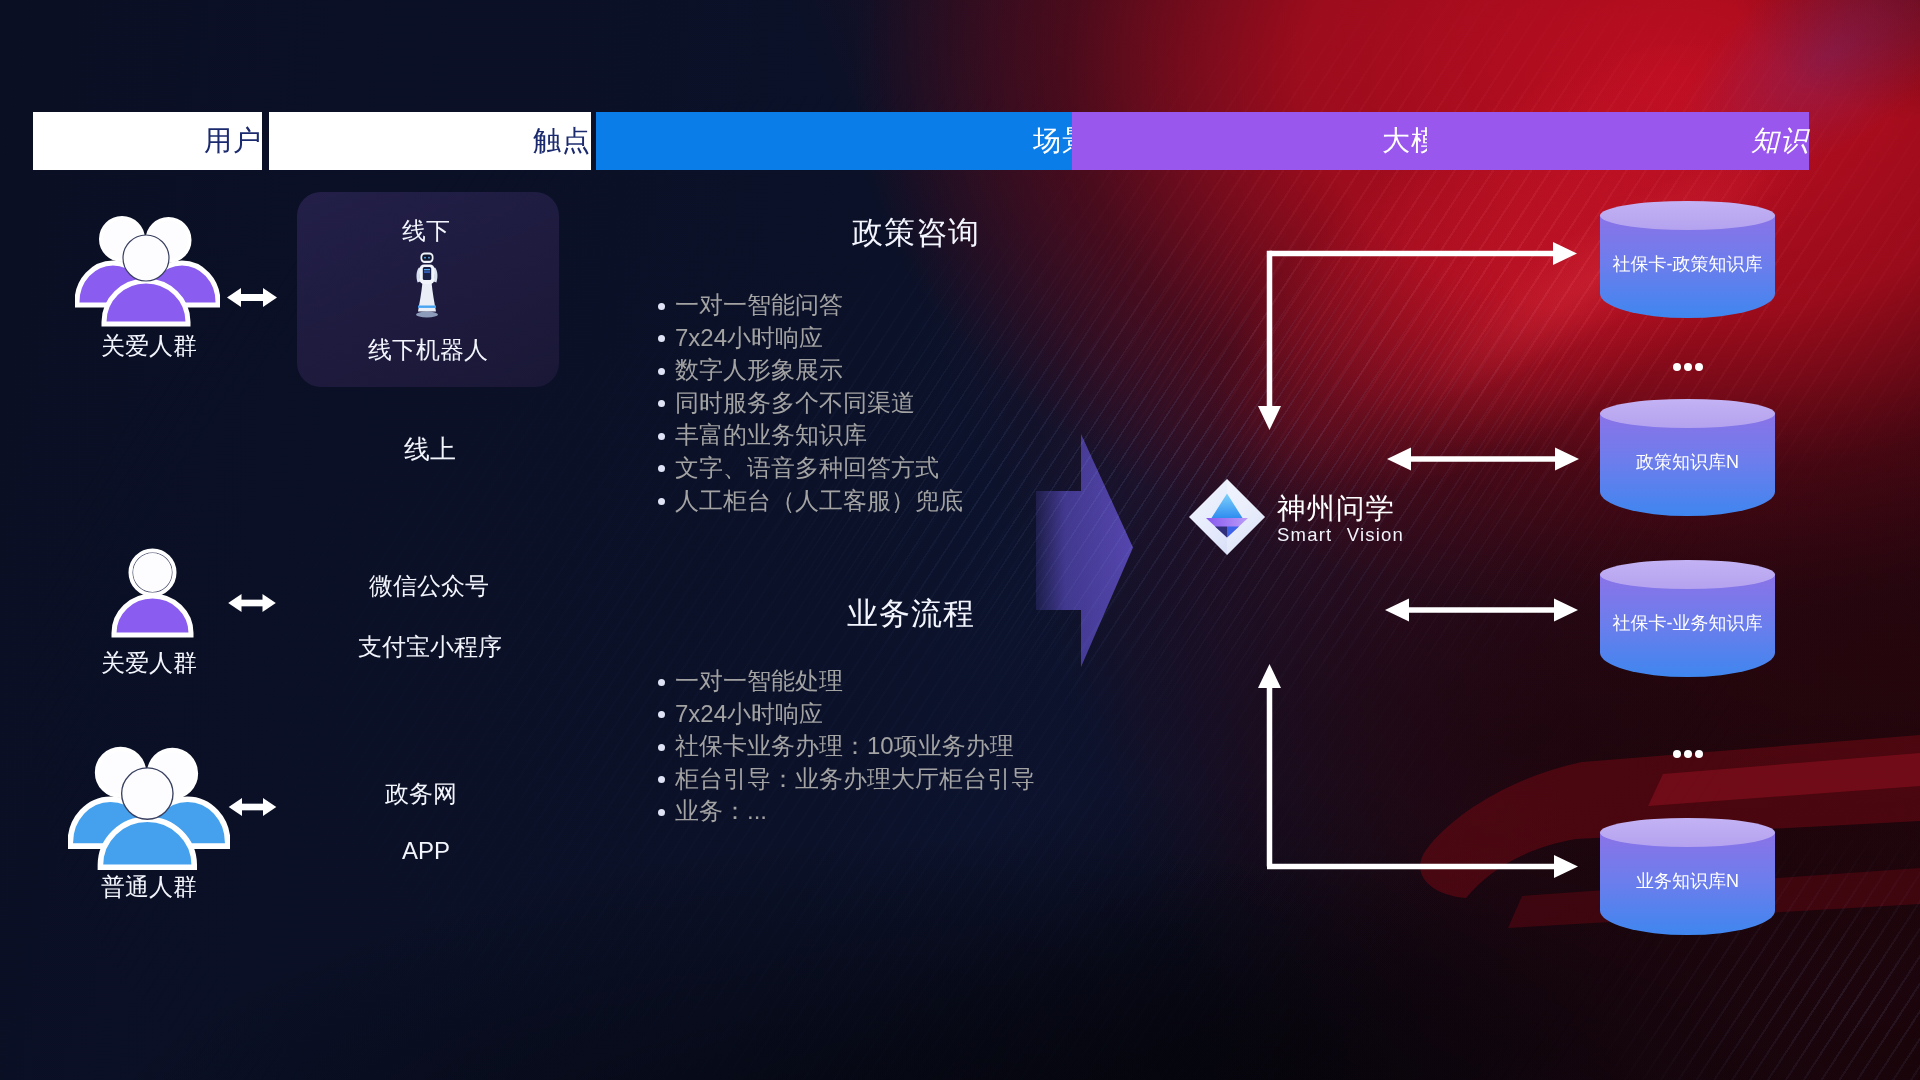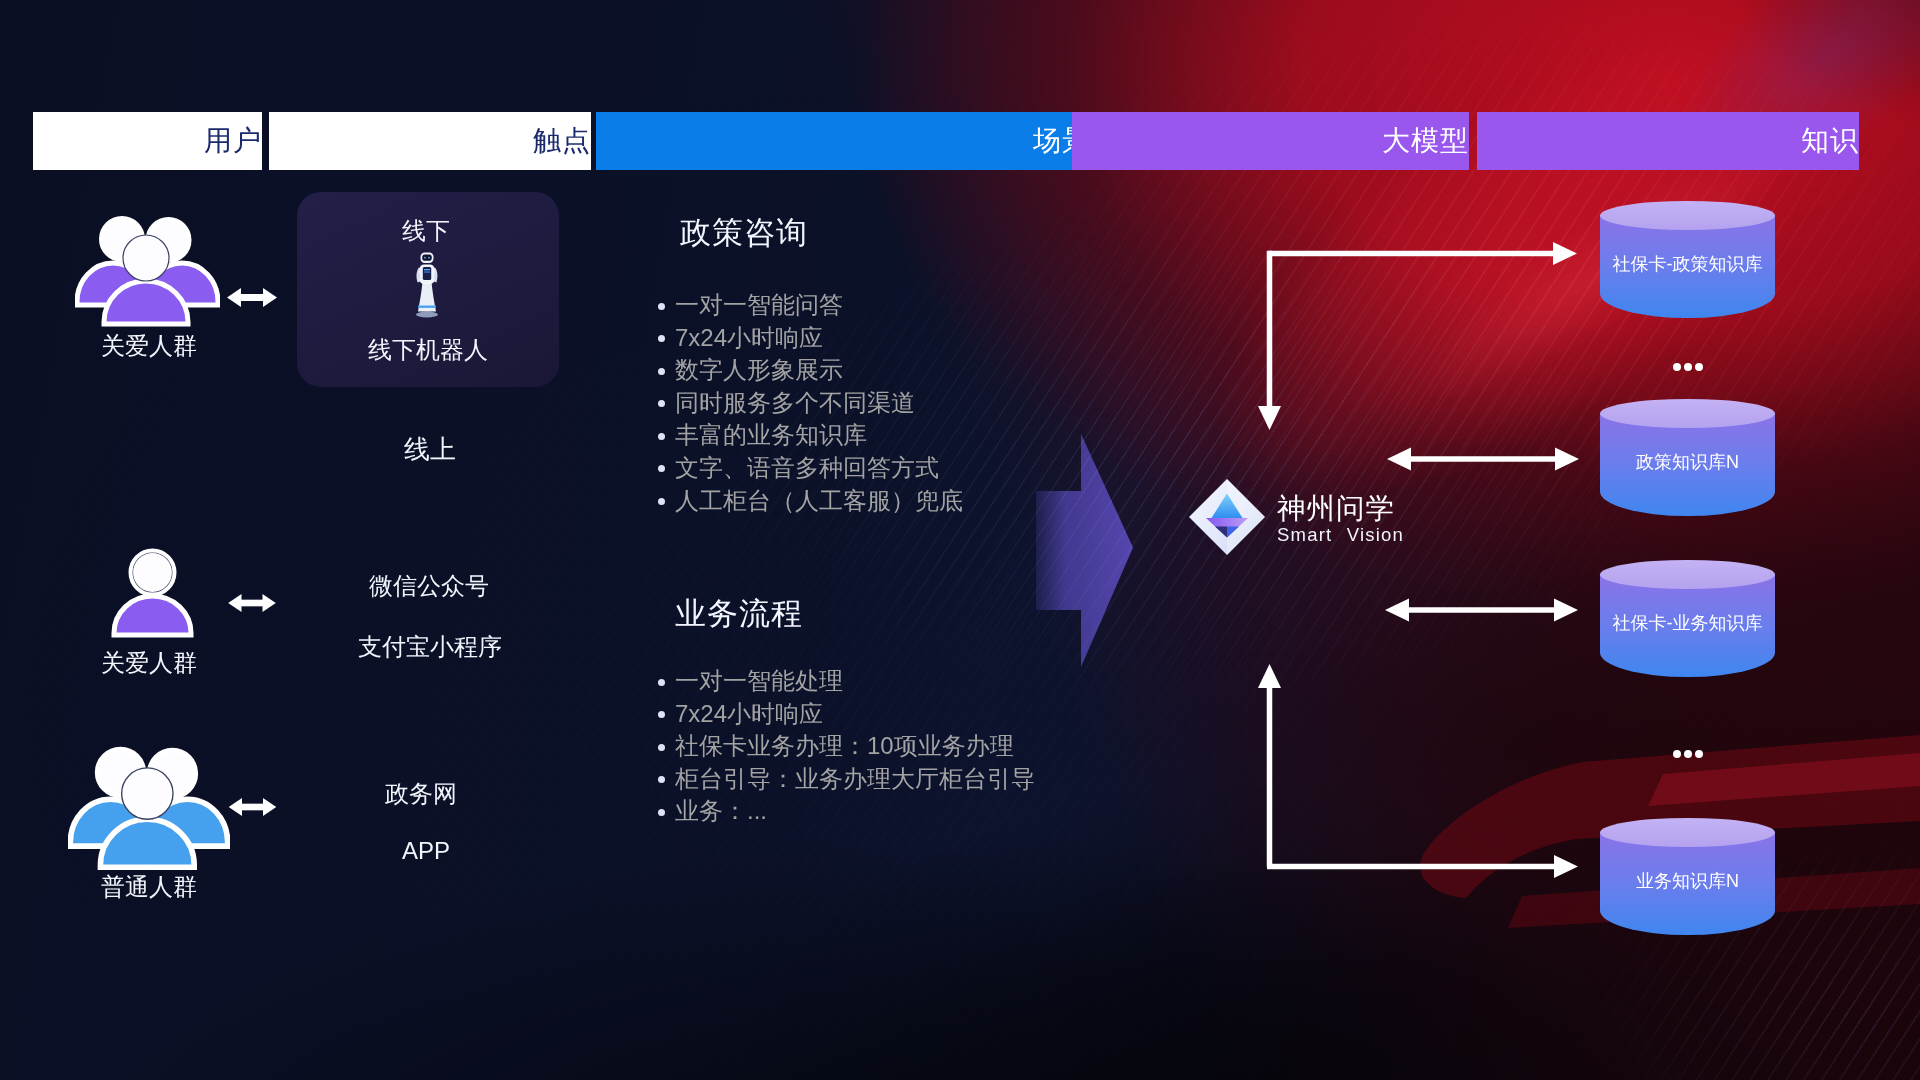--- a/index.html
+++ b/index.html
@@ -49,31 +49,31 @@
   
   .hdr{position:absolute;top:112px;height:58px;line-height:58px;text-align:right;
        font-size:28px;letter-spacing:1px;}
   .hdr-light{background:#ffffff;color:#1b2a6e;}
   .hdr-blue{background:#0b7de9;color:#fff;}
   .hdr-purple{background:#9a57ee;color:#fff;}
   .hdr1{left:33px;width:229px;}
   .hdr2{left:269px;width:322px;}
   .hdr3{left:596px;width:553px;}
   .hdr4{left:1072px;width:397px;}
-  .hdr5{left:1477px;width:382px;}
+  .hdr5{left:1427px;width:382px;font-style:italic;}
 
   
   .clabel{position:absolute;width:220px;text-align:center;font-size:24px;font-weight:300;color:#f3f5fd;}
 
   
   .touchbox{position:absolute;left:297px;top:192px;width:262px;height:195px;border-radius:24px;
     background:linear-gradient(155deg, rgba(44,37,86,0.72), rgba(30,25,58,0.78));}
 
   
-  .scene-title{position:absolute;width:300px;text-align:left;font-size:31px;font-weight:300;letter-spacing:1px;color:#f4f6ff;}
+  .scene-title{position:absolute;width:300px;text-align:right;font-size:31px;font-weight:300;letter-spacing:1px;color:#f4f6ff;}
   .blist{position:absolute;left:658px;margin:0;padding:0;list-style:none;font-size:24px;font-weight:300;color:#a3a3a3;}
   .blist li{height:32.6px;line-height:32.6px;white-space:nowrap;padding-left:17px;position:relative;}
   .blist li::before{content:"";position:absolute;left:0;top:13.5px;width:7px;height:7px;border-radius:50%;background:#dfe3f5;}
 
   
   .brand{position:absolute;left:1277px;top:490px;font-size:28.5px;font-weight:500;letter-spacing:1px;color:#fff;white-space:nowrap;}
   .brand-sub{position:absolute;left:1277px;top:524px;font-size:18.5px;font-weight:500;letter-spacing:1.2px;word-spacing:8px;color:#f2f4fc;white-space:nowrap;}
 
   
   .cyl{position:absolute;left:1600px;width:175px;height:117px;}

